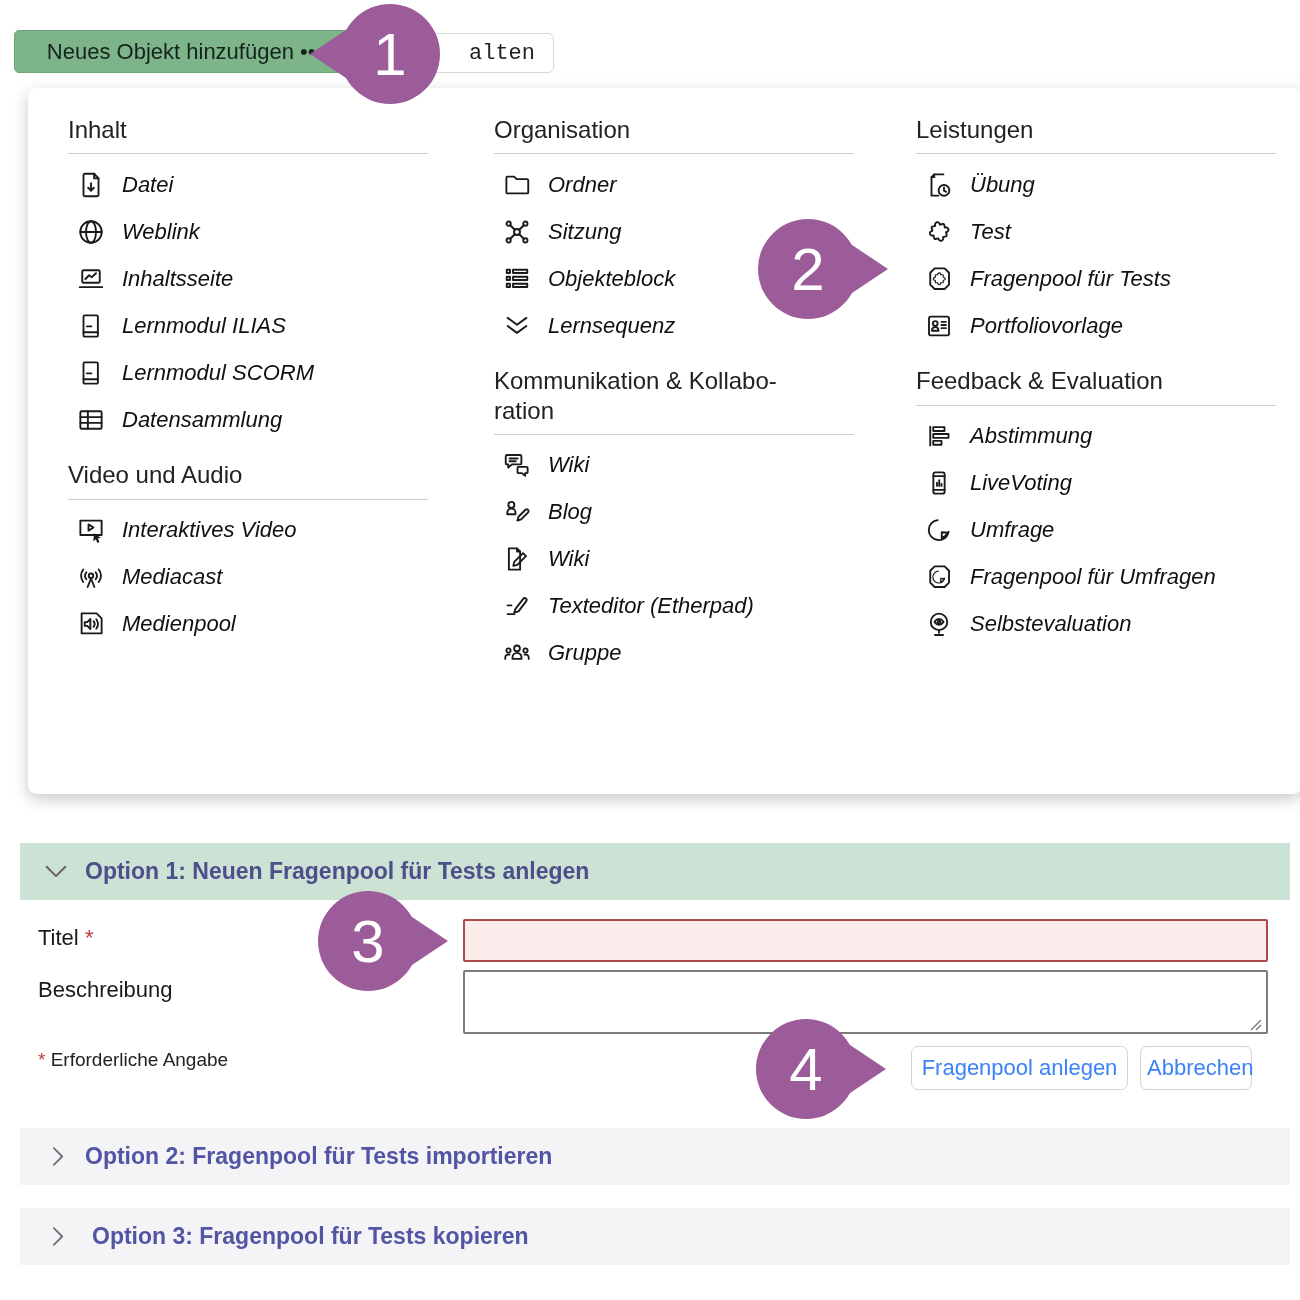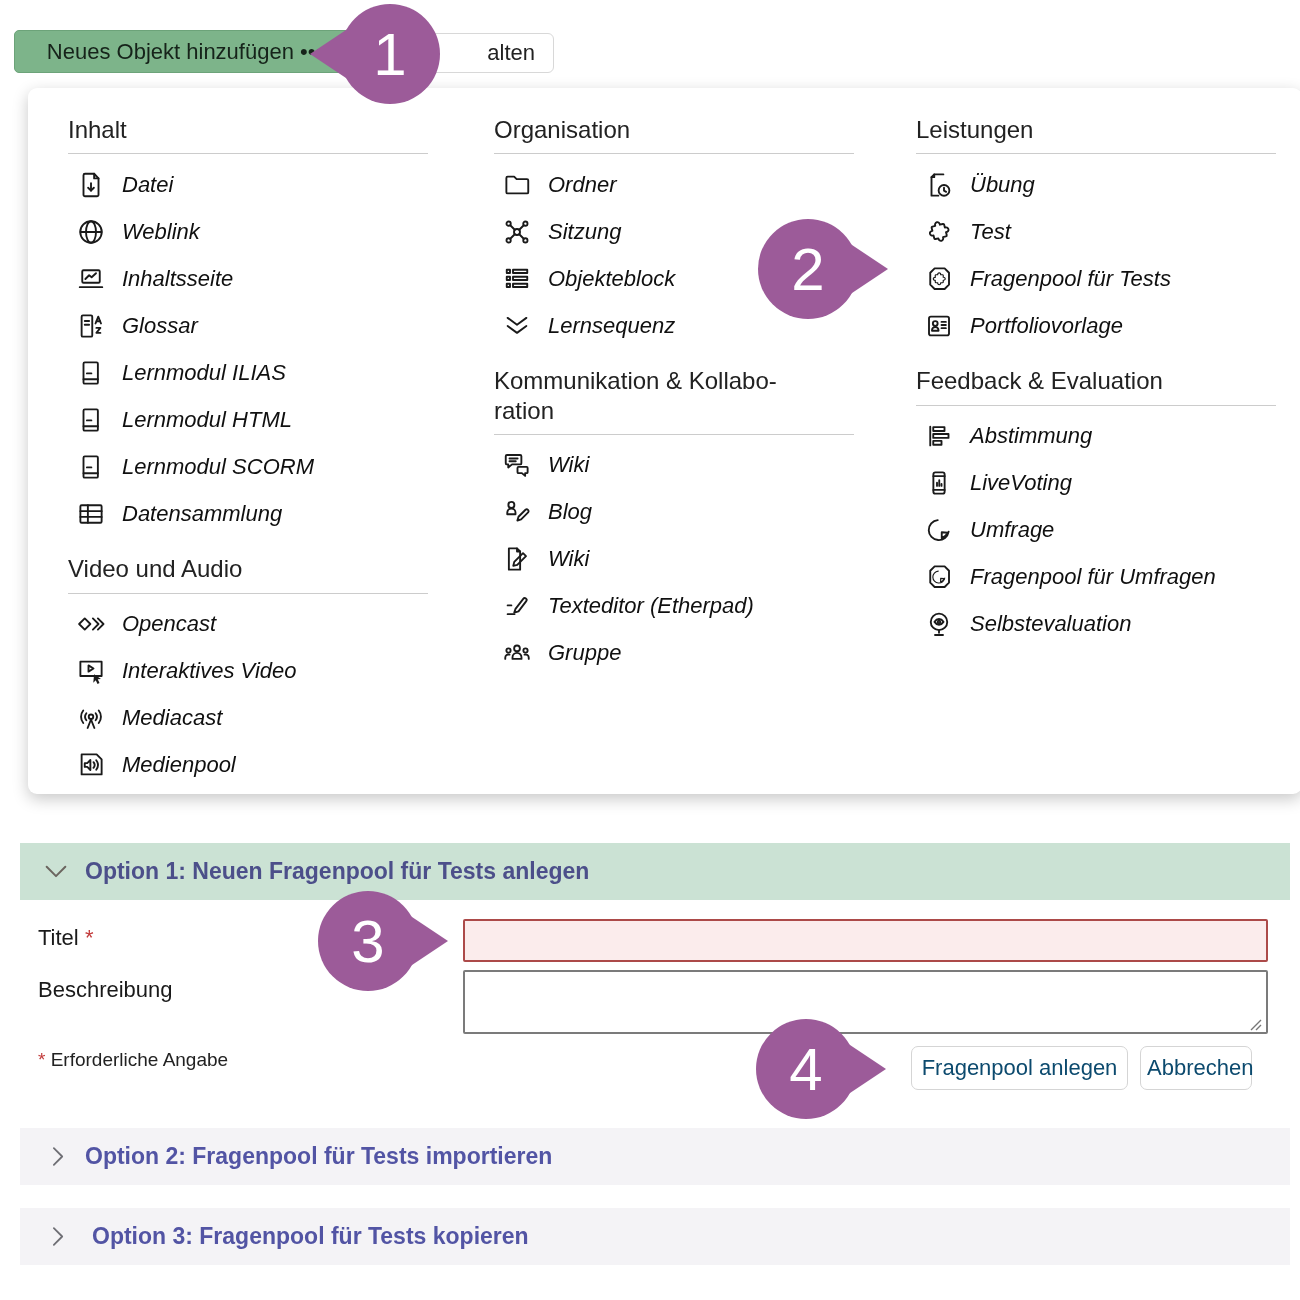--- a/index.html
+++ b/index.html
@@ -9,21 +9,21 @@
   }
   
   .btn-green{
     position:absolute;left:14px;top:30px;width:342px;height:43px;
     background:var(--button_green);border:1px solid #6ca379;border-radius:5px;
     font-family:inherit;font-size:22px;color:#16231a;cursor:pointer;
   }
   .btn-partial{
     position:absolute;left:368px;top:33px;width:186px;height:40px;
     background:#fff;border:1px solid #d8d8d8;border-radius:6px;
-    font-family:Liberation Sans, sans-serif;font-size:22px;color:#222;text-align:right;padding:0 18px 0 0;cursor:pointer;
+    font-family:Liberation Mono, monospace;font-size:22px;color:#222;text-align:right;padding:0 18px 0 0;cursor:pointer;
   }
   
   .panel{
     position:absolute;left:28px;top:88px;width:1274px;height:706px;
     background:#fff;border-radius:9px;box-shadow:0 5px 16px rgba(0,0,0,.22);
   }
   .menu-col{position:absolute;top:24px;width:360px;}
   .menu-col.c0{left:40px}.menu-col.c1{left:466px}.menu-col.c2{left:888px}
   .sec-title{
     font-size:24px;color:#222;padding:3px 0 9px 0;border-bottom:1px solid #cccccc;
@@ -65,21 +65,21 @@
   }
   .desc-area{
     position:absolute;left:463px;top:970px;width:805px;height:64px;box-sizing:border-box;
     background:#fff;border:2px solid #7b7b7b;border-radius:2px;resize:none;
     font-family:inherit;font-size:22px;padding:5px 10px;
   }
   .resize-glyph{position:absolute;left:1249px;top:1018px;stroke:#777;stroke-width:1.4;}
   .req-note{position:absolute;left:38px;top:1049px;font-size:19px;color:#222;}
   .btn-light{
     position:absolute;top:1046px;height:44px;background:#fff;border:1px solid #d5d5d5;
-    border-radius:7px;font-family:inherit;font-size:22px;color:#0c4a6e;cursor:pointer;
+    border-radius:7px;font-family:inherit;font-size:22px;color:#3b82f6;cursor:pointer;
   }
   .btn-submit{left:911px;width:217px;}
   .btn-cancel{left:1140px;width:112px;}
 </style>
 </head>
 <body>
 
 <svg width="0" height="0" style="position:absolute" aria-hidden="true">
   <defs>
     <symbol id="i-file" viewBox="0 0 24 24">
@@ -261,57 +261,39 @@
           <span class="mi-label">Weblink</span>
         </div>
         <div class="menu-item">
           <svg class="mi">
             <use href="#i-contentpage"></use>
           </svg>
           <span class="mi-label">Inhaltsseite</span>
         </div>
         <div class="menu-item">
           <svg class="mi">
-            <use href="#i-glossary"></use>
-          </svg>
-          <span class="mi-label">Glossar</span>
-        </div>
-        <div class="menu-item">
-          <svg class="mi">
             <use href="#i-book"></use>
           </svg>
           <span class="mi-label">Lernmodul ILIAS</span>
-        </div>
-        <div class="menu-item">
-          <svg class="mi">
-            <use href="#i-book"></use>
-          </svg>
-          <span class="mi-label">Lernmodul HTML</span>
         </div>
         <div class="menu-item">
           <svg class="mi">
             <use href="#i-book"></use>
           </svg>
           <span class="mi-label">Lernmodul SCORM</span>
         </div>
         <div class="menu-item">
           <svg class="mi">
             <use href="#i-table"></use>
           </svg>
           <span class="mi-label">Datensammlung</span>
         </div>
       </div>
       <div class="menu-section">
         <div class="sec-title">Video und Audio</div>
-        <div class="menu-item">
-          <svg class="mi">
-            <use href="#i-opencast"></use>
-          </svg>
-          <span class="mi-label">Opencast</span>
-        </div>
         <div class="menu-item">
           <svg class="mi">
             <use href="#i-interactive-video"></use>
           </svg>
           <span class="mi-label">Interaktives Video</span>
         </div>
         <div class="menu-item">
           <svg class="mi">
             <use href="#i-mediacast"></use>
           </svg>

